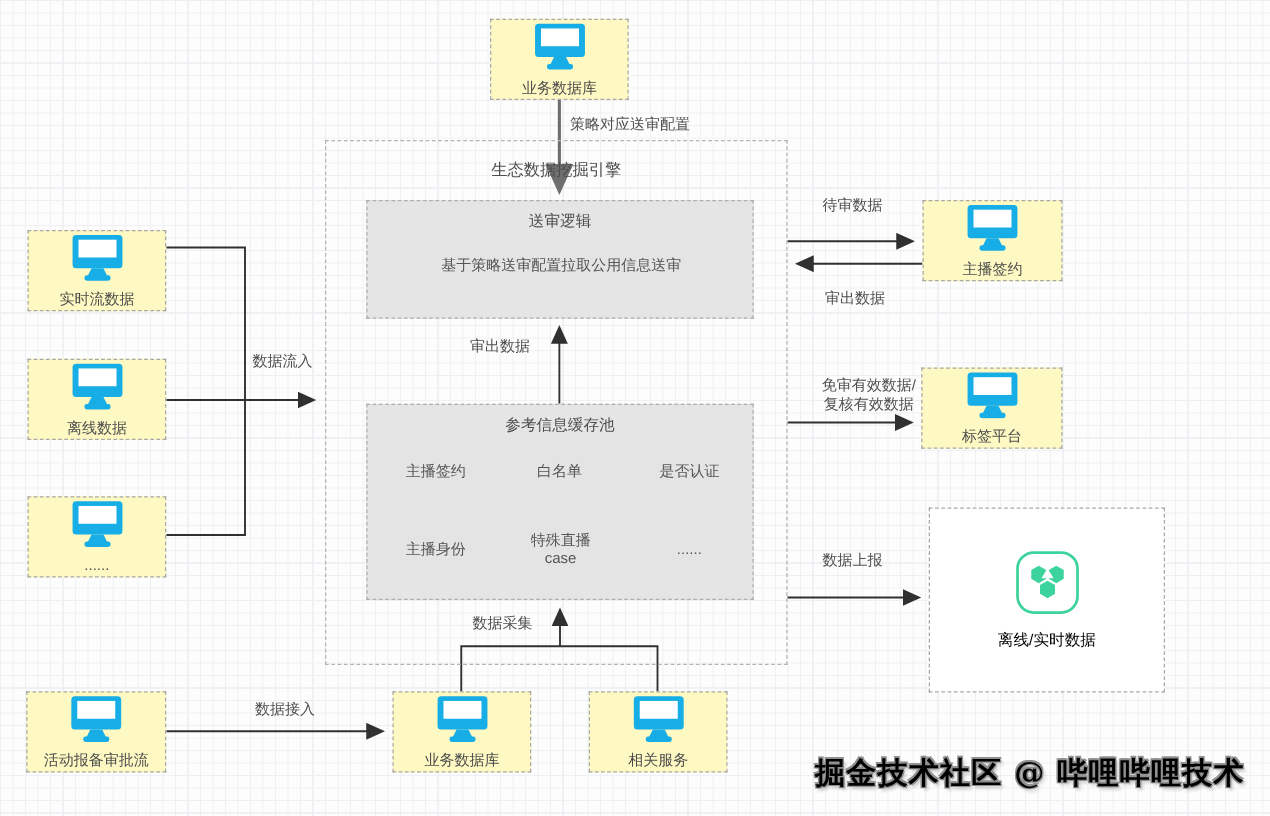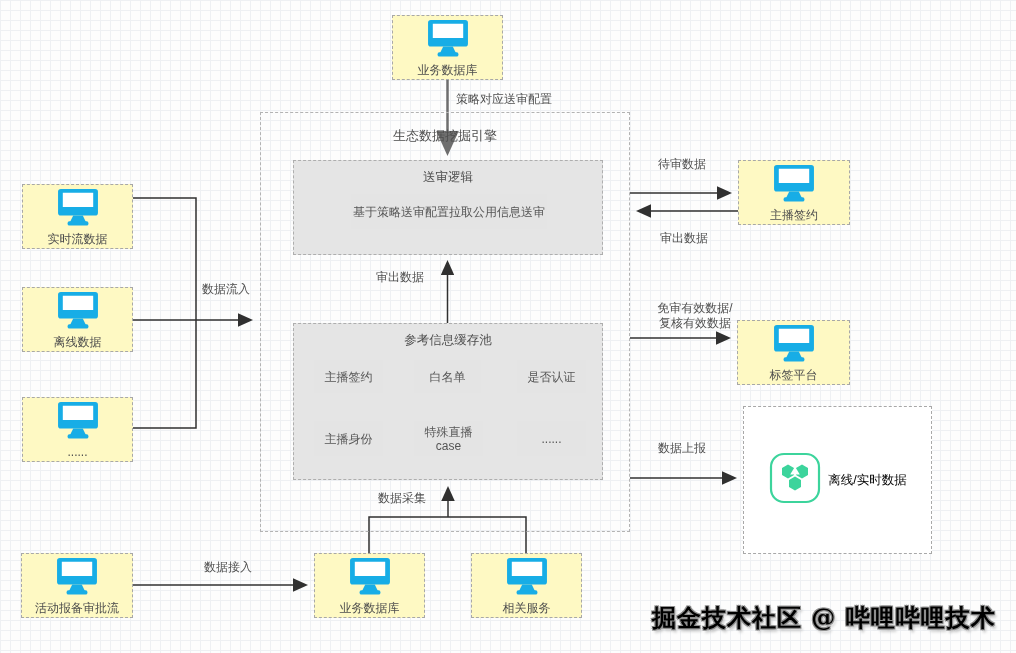--- a/index.html
+++ b/index.html
@@ -25,21 +25,21 @@
     border: 1px dashed #a8a8a8;
     display: flex; flex-direction: column; align-items: center; justify-content: center;
     gap: 2px;
   }
   .node .nlabel { font-size: 12px; color: #4d4d4d; line-height: 14px; white-space: nowrap; }
 
   .bignode {
     position: absolute; z-index: 2;
     background: #ffffff;
     border: 1px dashed #a8a8a8;
-    display: flex; flex-direction: row; align-items: center; justify-content: center;
+    display: flex; flex-direction: column; align-items: center; justify-content: center;
     gap: 6px;
   }
 
   .engine {
     position: absolute; z-index: 1;
     left: 260px; top: 112px; width: 370px; height: 420px;
     border: 1px dashed #b3b3b3;
     background: transparent;
   }
   .engine-title {
@@ -213,21 +213,21 @@
   <div class="node" style="left:738px; top:160px; width:112px;">
     <span><svg width="46" height="38" viewBox="0 0 48 40">
           <rect x="3" y="1" width="42" height="28" rx="3" fill="#17ADE6"></rect>
           <rect x="8" y="5" width="32" height="15" fill="#fff"></rect>
           <path d="M19 29 L29 29 L32.5 36 L15.5 36 Z" fill="#17ADE6"></path>
           <rect x="13" y="35" width="22" height="4.5" rx="2" fill="#17ADE6"></rect>
         </svg></span>
     <span class="nlabel">主播签约</span>
   </div>
 
-  <div class="node" style="left:737px; top:320px; width:113px;">
+  <div class="node" style="left:737px; top:294px; width:113px;">
     <span><svg width="46" height="38" viewBox="0 0 48 40">
           <rect x="3" y="1" width="42" height="28" rx="3" fill="#17ADE6"></rect>
           <rect x="8" y="5" width="32" height="15" fill="#fff"></rect>
           <path d="M19 29 L29 29 L32.5 36 L15.5 36 Z" fill="#17ADE6"></path>
           <rect x="13" y="35" width="22" height="4.5" rx="2" fill="#17ADE6"></rect>
         </svg></span>
     <span class="nlabel">标签平台</span>
   </div>
 
   <div class="bignode" style="left:743px; top:406px; width:189px; height:148px;">

